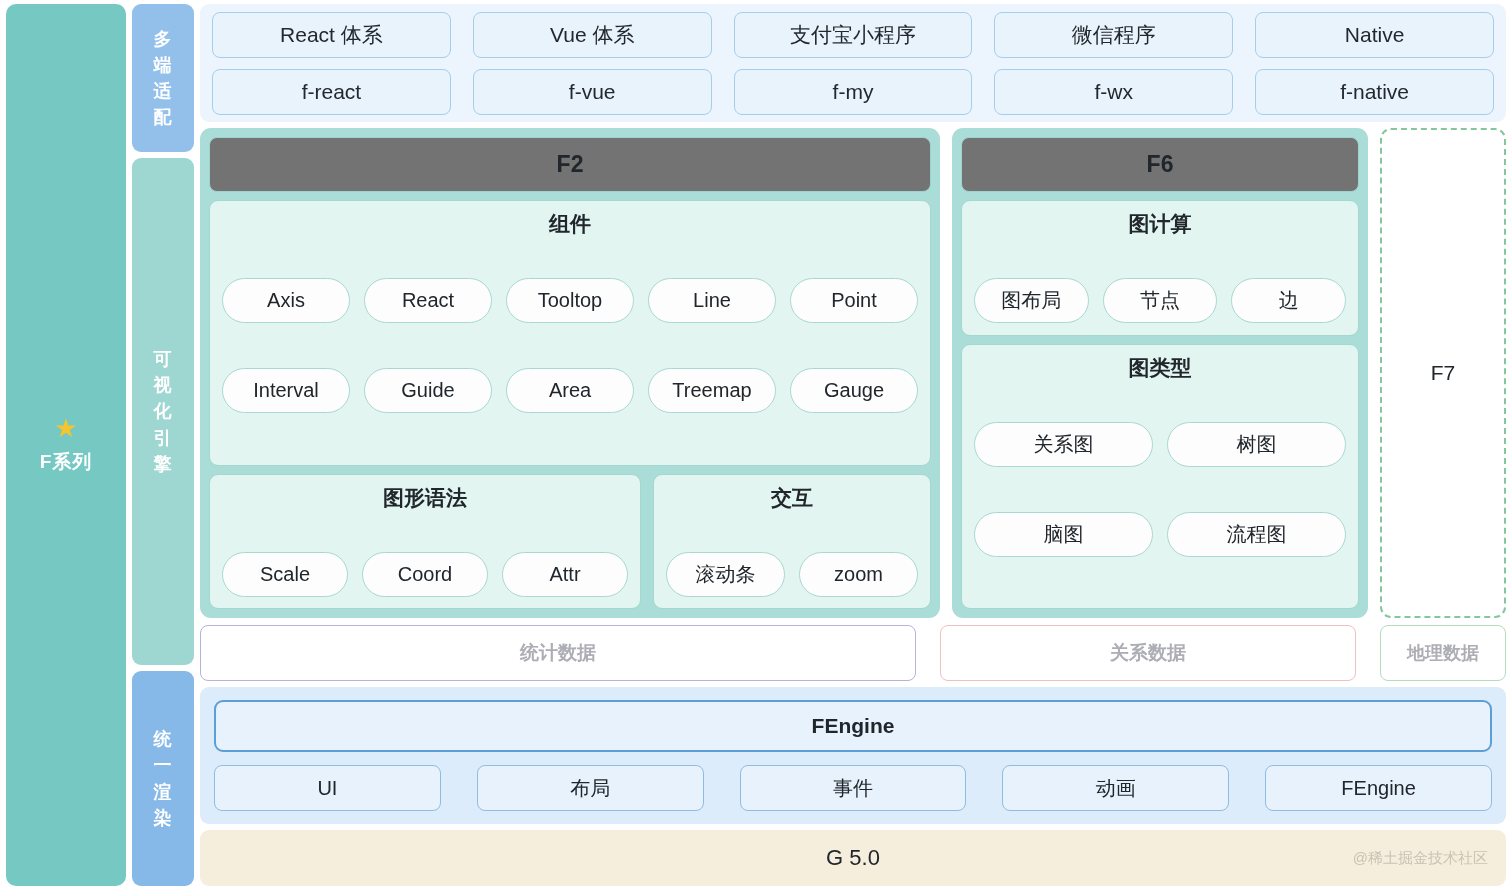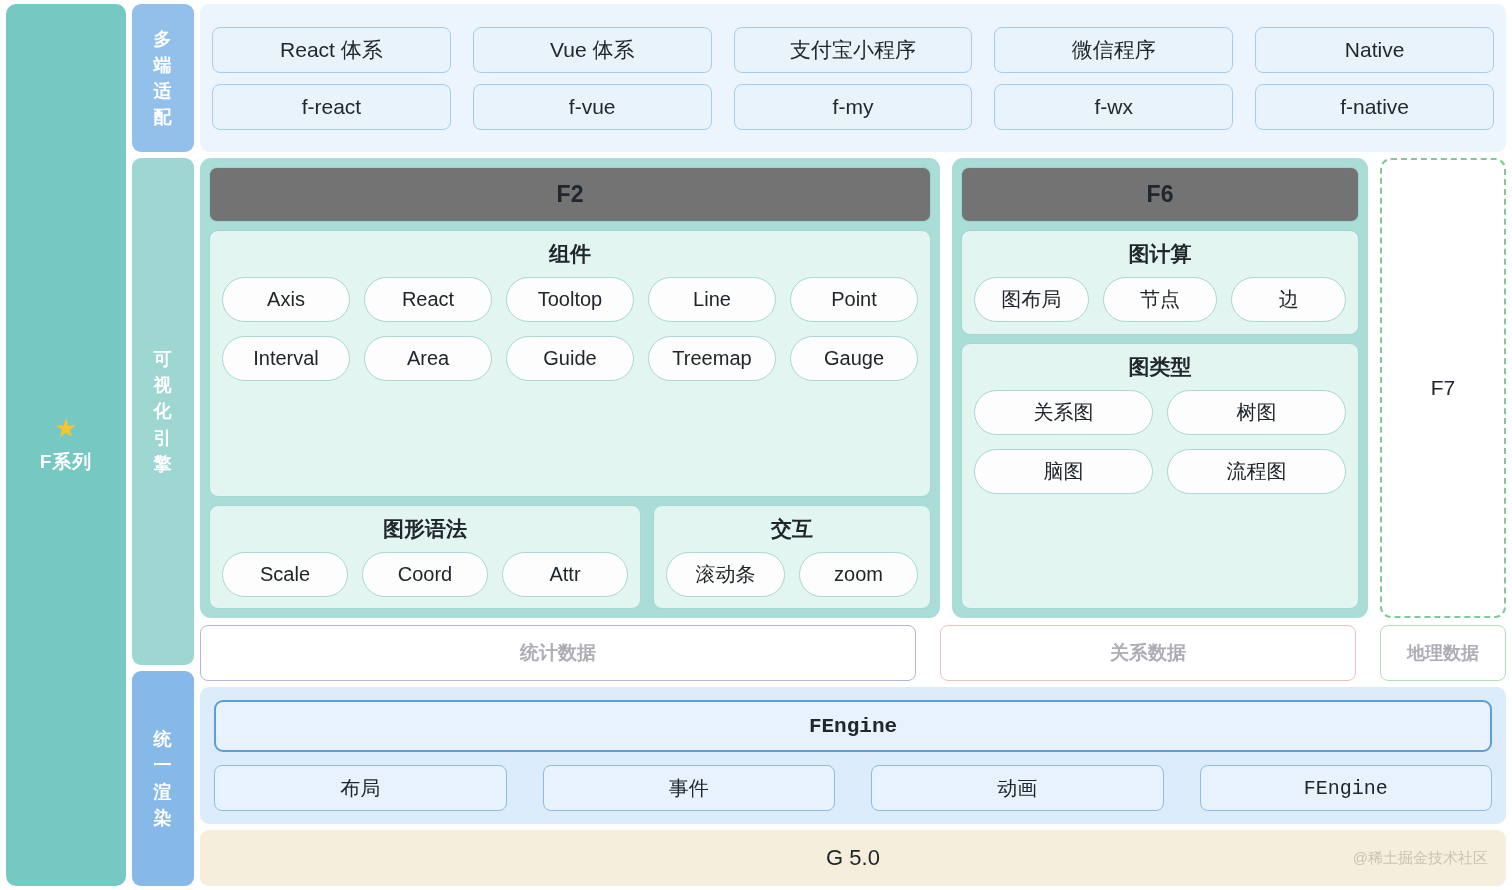--- a/index.html
+++ b/index.html
@@ -66,21 +66,21 @@
     flex-direction: column;
     gap: 6px;
     min-width: 0;
   }
 
   
   .platform-band {
     background: #ecf5fd;
     border-radius: 9px;
     padding: 12px 12px;
-    height: 148px;
+    height: 118px;
     display: flex;
     flex-direction: column;
     justify-content: center;
     gap: 11px;
   }
   .platform-row { display: flex; gap: 22px; }
   .pill-blue {
     flex: 1 1 0;
     height: 46px;
     border: 1.6px solid #a7cdee;
@@ -134,20 +134,21 @@
   }
 
   .subbox {
     background: #e2f5f1;
     border: 1.4px solid #a5d6d0;
     border-radius: 9px;
     padding: 9px 12px 12px 12px;
     display: flex;
     flex-direction: column;
     min-width: 0;
+    gap: 31px;
   }
   .subbox-title {
     text-align: center;
     font-size: 21px;
     font-weight: bold;
     color: #20262b;
     margin-bottom: 9px;
   }
   .chip-row { display: flex; gap: 14px; justify-content: space-between; }
   .chip-row + .chip-row { margin-top: 14px; }
@@ -207,21 +208,20 @@
   .render-band {
     background: #dcecfa;
     border-radius: 9px;
     height: 137px;
     flex: 0 0 137px;
     padding: 11px 14px;
     display: flex;
     flex-direction: column;
     justify-content: center;
     gap: 13px;
-    font-family: Liberation Mono, monospace;
   }
   .fengine {
     height: 52px;
     background: #e7f2fc;
     border: 2px solid #5b9fd6;
     border-radius: 9px;
     display: flex;
     align-items: center;
     justify-content: center;
     font-size: 21px;
@@ -316,22 +316,22 @@
             <div class="subbox-title">组件</div>
             <div class="chip-row">
               <div class="chip">Axis</div>
               <div class="chip">React</div>
               <div class="chip">Tooltop</div>
               <div class="chip">Line</div>
               <div class="chip">Point</div>
             </div>
             <div class="chip-row">
               <div class="chip">Interval</div>
+              <div class="chip">Guide</div>
               <div class="chip">Area</div>
-              <div class="chip">Guide</div>
               <div class="chip">Treemap</div>
               <div class="chip">Gauge</div>
             </div>
           </div>
 
           <div class="lower-row">
             <div class="subbox grammar-box">
               <div class="subbox-title">图形语法</div>
               <div class="chip-row">
                 <div class="chip">Scale</div>
@@ -382,20 +382,21 @@
       <div class="data-strip">
         <div class="data-box data-stat">统计数据</div>
         <div class="data-box data-rel">关系数据</div>
         <div class="data-box data-geo">地理数据</div>
       </div>
     </div>
 
     <div class="render-band">
       <div class="fengine">FEngine</div>
       <div class="render-row">
+        <div class="render-chip">UI</div>
         <div class="render-chip">布局</div>
         <div class="render-chip">事件</div>
         <div class="render-chip">动画</div>
         <div class="render-chip">FEngine</div>
       </div>
     </div>
 
     <div class="g-band">
       <span>G 5.0</span>
       <span class="watermark">@稀土掘金技术社区</span>

